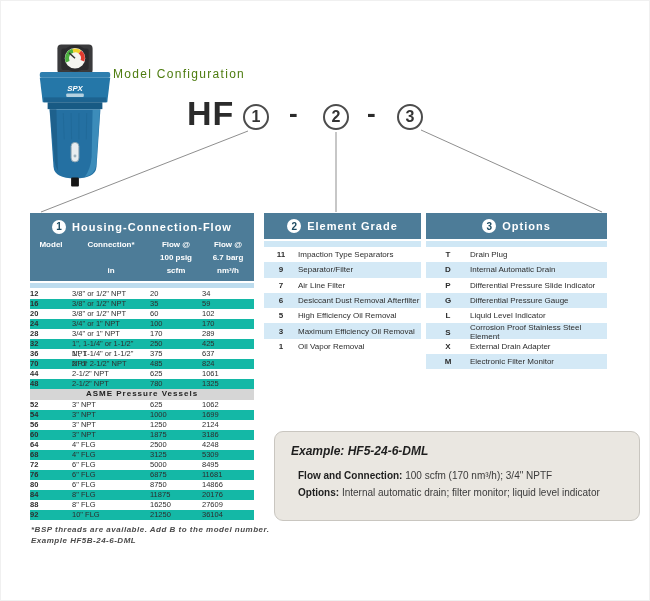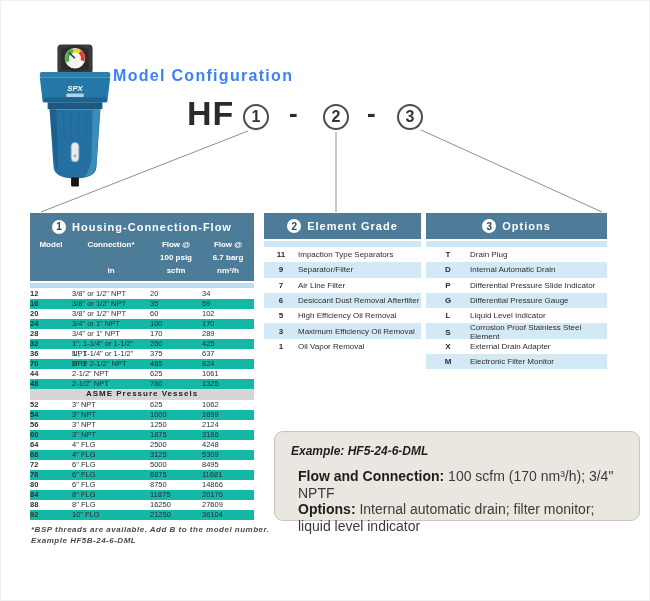--- a/index.html
+++ b/index.html
@@ -3,21 +3,21 @@
 <meta charset="utf-8">
 <style>
   * { margin:0; padding:0; box-sizing:border-box; }
   body { font-family:"Liberation Sans", sans-serif; background:#fff; }
   .page { position:relative; width:650px; height:601px; background:#ffffff; overflow:hidden; border:1px solid #f0f0f0; }
 
   .connectors { position:absolute; left:0; top:0; width:650px; height:601px; pointer-events:none; }
 
   .product { position:absolute; left:30px; top:40px; width:88px; height:148px; }
 
-  .green-title { position:absolute; left:112px; top:66px; font-size:16px; font-weight:bold; letter-spacing:1.3px; color:#3b82f6; }
+  .green-title { position:absolute; left:112px; top:66px; font-size:12px; font-weight:normal; letter-spacing:1.3px; color:#4d7c0f; }
 
   .hf { position:absolute; left:186px; top:93px; font-size:34px; font-weight:bold; color:#2b2b2b; letter-spacing:1px; line-height:38px; }
   .mc-circle { position:absolute; top:103px; width:26px; height:26px; border:2px solid #4c4c4c; border-radius:50%; background:#fff; font-size:16px; font-weight:bold; color:#333; display:flex; align-items:center; justify-content:center; z-index:2; }
   .c1 { left:242px; } .c2 { left:322px; } .c3 { left:396px; }
   .dash { position:absolute; top:99px; font-size:26px; font-weight:bold; color:#2b2b2b; line-height:26px; }
   .d1 { left:288px; } .d2 { left:366px; }
 
   .table { position:absolute; background:#fff; }
   .t-housing { left:29px; top:212px; width:224px; }
   .t-element { left:263px; top:212px; width:157px; }
@@ -40,21 +40,21 @@
   .asme { height:10.5px; line-height:10.5px; background:#d6d6d6; text-align:center; font-weight:bold; font-size:8px; letter-spacing:1px; color:#222; }
 
   .grow { display:grid; height:15.3px; align-items:center; font-size:8px; color:#2d2d2d; }
   .t-element .grow { grid-template-columns:34px 1fr; }
   .t-options .grow { grid-template-columns:44px 1fr; }
   .grow.blue { background:#d4e9f6; }
   .grow .key { text-align:center; font-weight:bold; }
 
   .example-box { position:absolute; left:273px; top:430px; width:366px; height:90px; background:#eae7e1; border:1px solid #c9c6c0; border-radius:9px; padding:12px 16px; }
   .ex-title { font-size:12px; font-weight:bold; font-style:italic; color:#1e1e1e; margin-bottom:10px; }
-  .ex-line { font-size:14px; line-height:16.5px; color:#3b3b3b;padding-left:7px; }
+  .ex-line { font-size:10px; line-height:16.5px; color:#3b3b3b;padding-left:7px; }
   .ex-line b { color:#1e1e1e; }
 
   .footnote { position:absolute; left:30px; top:523px; font-size:8px; font-style:italic; font-weight:600; color:#4a4a4a; letter-spacing:0.5px; line-height:11px; }
 </style>
 </head>
 <body>
 
 <div class="page">
 
   <svg class="connectors">

